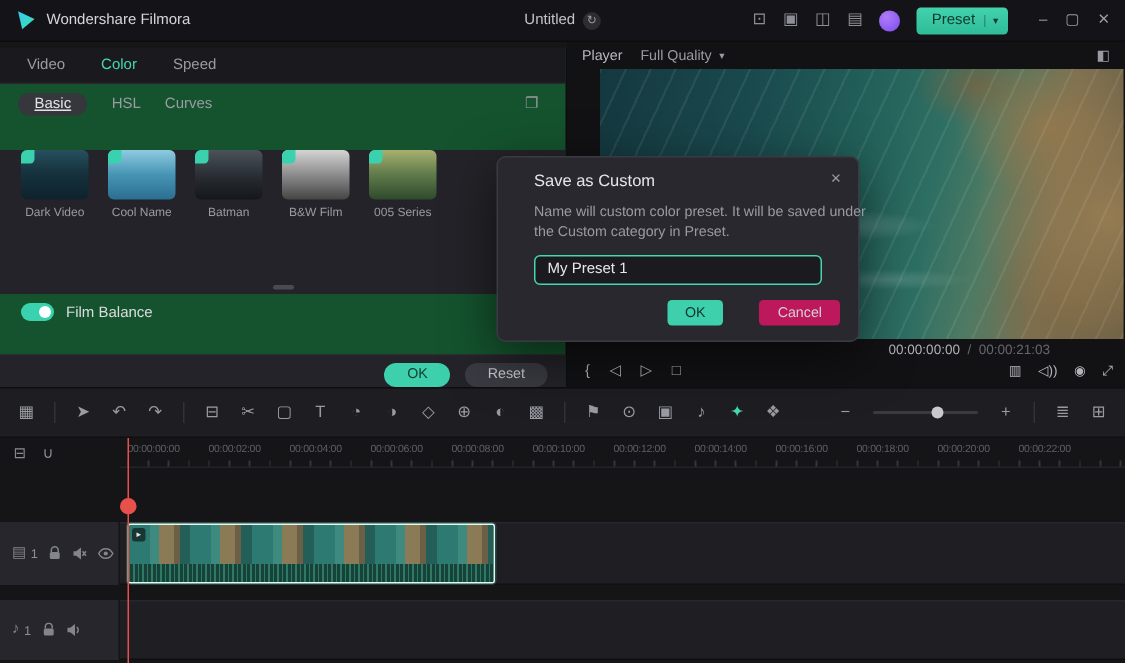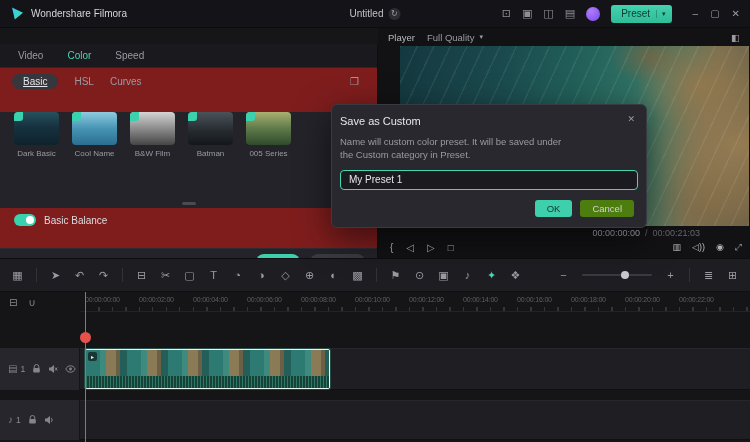--- a/index.html
+++ b/index.html
@@ -14,21 +14,21 @@
   .project-name{position:absolute;left:50%;transform:translateX(-50%);display:flex;align-items:center;gap:5px;color:#c2c2c8;font-size:10px;}
   .sync{width:12px;height:12px;border-radius:50%;background:#2c2c33;color:#9a9aa0;font-size:8px;display:flex;align-items:center;justify-content:center;}
   .topbar-right{margin-left:auto;display:flex;align-items:center;gap:11px;}
   .tb-icon{color:#8e8e96;font-size:11px;line-height:1;}
   .avatar{width:14px;height:14px;border-radius:50%;background:radial-gradient(circle at 35% 30%,#b07cf8,#7a4cf0);}
   .export-btn{display:flex;align-items:center;background:linear-gradient(180deg,#43d2ae,#2fbc98);color:#0d3a2e;border-radius:3px;height:18px;padding:0 6px 0 10px;font-size:10px;gap:6px;}
   .export-caret{border-left:1px solid rgba(13,58,46,.35);padding-left:5px;font-size:7px;}
   .win-controls{display:flex;gap:12px;margin-left:10px;color:#9a9aa0;font-size:10px;}
 
   
-  .left-panel{position:absolute;top:44px;left:0;width:378px;height:230px;background:#7f1d1d;border-right:1px solid #0e0e10;}
+  .left-panel{position:absolute;top:32px;left:0;width:378px;height:230px;background:#14532d;border-right:1px solid #0e0e10;}
   .tabs{height:24px;display:flex;align-items:center;gap:24px;padding:0 18px;border-bottom:1px solid #27272d;background:#1a1a1e;color:#9a9aa2;}
   .tab.active{color:#45d6b3;}
   .subtabs{height:26px;display:flex;align-items:center;gap:16px;padding:0 12px;color:#9a9aa2;}
   .subtab.pill{background:#36363d;color:#e4e4e8;border-radius:9px;padding:2px 11px;text-decoration:underline;}
   .save-preset{margin-left:auto;margin-right:6px;color:#9a9aa2;font-size:10px;}
   .preset-label{padding:7px 32px 4px;color:#d2d2d6;margin-top:40px;}
   .lut-panel{position:absolute;left:0;right:0;top:68px;height:96px;background:#232329;}
   .lut-title{padding:7px 14px 5px;color:#8a8a92;font-size:9px;}
   .luts{display:flex;gap:13px;padding:0 14px;}
   .lut{width:45px;}
@@ -98,29 +98,29 @@
   .track-num{font-size:8.5px;margin-left:-4px;}
   .th-icon{display:flex;align-items:center;color:#84848c;font-size:10px;line-height:1;}
   .clip{position:absolute;left:85px;top:57px;width:245px;height:40px;border:1px solid #e6f7f0;border-radius:2px;overflow:hidden;background:#1d4a42;box-shadow:0 0 0 1px rgba(69,214,179,.25);}
   .clip-thumbs{height:26px;background:repeating-linear-gradient(90deg,#2d7a72 0px,#2d7a72 14px,#3e8a7e 14px,#3e8a7e 20px,#8a7a56 20px,#8a7a56 30px,#6b5f45 30px,#6b5f45 34px,#235f58 34px,#235f58 41px);}
   .clip-audio{height:12px;background:repeating-linear-gradient(90deg,#2e7a64 0 1px,#17423a 1px 3px);}
   .clip-badge{position:absolute;top:2px;left:2px;width:9px;height:9px;background:rgba(10,10,12,.6);border-radius:2px;color:#e8e8ea;font-size:6px;display:flex;align-items:center;justify-content:center;}
   .playhead-line{position:absolute;left:85px;top:0;bottom:0;width:1px;background:#e8514b;z-index:5;}
   .playhead-dot{position:absolute;left:80px;top:40px;width:11px;height:11px;border-radius:50%;background:#e8514b;z-index:6;}
 
   
-  .dialog{position:absolute;left:331px;top:104px;width:316px;height:124px;background:#28282e;border:1px solid #3a3a42;border-radius:6px;box-shadow:0 10px 34px rgba(0,0,0,.55);padding:10px 8px;z-index:50;}
+  .dialog{position:absolute;left:331px;top:104px;width:242px;height:124px;background:#28282e;border:1px solid #3a3a42;border-radius:6px;box-shadow:0 10px 34px rgba(0,0,0,.55);padding:10px 24px;z-index:50;}
   .dialog-title{font-size:11px;color:#e6e6ea;}
   .dialog-close{position:absolute;top:9px;right:11px;color:#9a9aa2;font-size:9px;}
   .dialog-msg{margin-top:9px;font-size:9.5px;line-height:1.35;color:#9a9aa2;width:234px;}
   .dialog-input{margin-top:8px;width:100%;height:20px;background:#1a1a1f;border:1px solid #45d6b3;border-radius:4px;color:#e8e8ec;font-size:10px;padding:0 8px;outline:none;font-family:inherit;}
   .dialog-actions{position:absolute;right:12px;bottom:10px;display:flex;gap:8px;}
   .btn-sm{height:17px;padding:0 12px;border-radius:3px;font-size:9.5px;display:flex;align-items:center;}
   .btn-dialog-ok{background:#3ed0ac;color:#10362b;}
-  .btn-dialog-cancel{background:#4d7c0f;color:#d2d2d8;}
+  .btn-dialog-cancel{background:#be185d;color:#d2d2d8;margin-left:16px;}
 </style>
 </head>
 <body>
 
 <div class="screen">
 
   <div class="topbar">
     <svg class="logo" viewBox="0 0 15 15">
       <defs>
           <linearGradient id="lg1" x1="0" y1="0" x2="1" y2="1">
@@ -165,54 +165,54 @@
       <span class="subtab">Curves</span>
       <span class="save-preset">❐</span>
     </div>
     <div class="preset-label">Preset</div>
     <div class="lut-panel">
       <div class="luts">
         <div class="lut">
           <div class="lut-thumb lut-dark">
               <span class="lut-badge"></span>
             </div>
-          <div class="lut-name">Dark Basic</div>
+          <div class="lut-name">Dark Video</div>
         </div>
         <div class="lut">
           <div class="lut-thumb lut-cool">
               <span class="lut-badge"></span>
             </div>
           <div class="lut-name">Cool Name</div>
         </div>
         <div class="lut">
+          <div class="lut-thumb lut-batman">
+              <span class="lut-badge"></span>
+            </div>
+          <div class="lut-name">Batman</div>
+        </div>
+        <div class="lut">
           <div class="lut-thumb lut-bw">
               <span class="lut-badge"></span>
             </div>
           <div class="lut-name">B&amp;W Film</div>
-        </div>
-        <div class="lut">
-          <div class="lut-thumb lut-batman">
-              <span class="lut-badge"></span>
-            </div>
-          <div class="lut-name">Batman</div>
         </div>
         <div class="lut">
           <div class="lut-thumb lut-007">
               <span class="lut-badge"></span>
             </div>
           <div class="lut-name">005 Series</div>
         </div>
       </div>
       <div class="lut-expander"></div>
     </div>
     <div class="wb-row">
       <div class="toggle">
           <div class="toggle-knob"></div>
         </div>
-      <span class="wb-label">Basic Balance</span>
+      <span class="wb-label">Film Balance</span>
     </div>
     <div class="panel-footer">
       <div class="btn btn-ok">OK</div>
       <div class="btn btn-reset">Reset</div>
     </div>
   </div>
 
   <div class="player">
     <div class="player-head">
       <span>Player</span>

